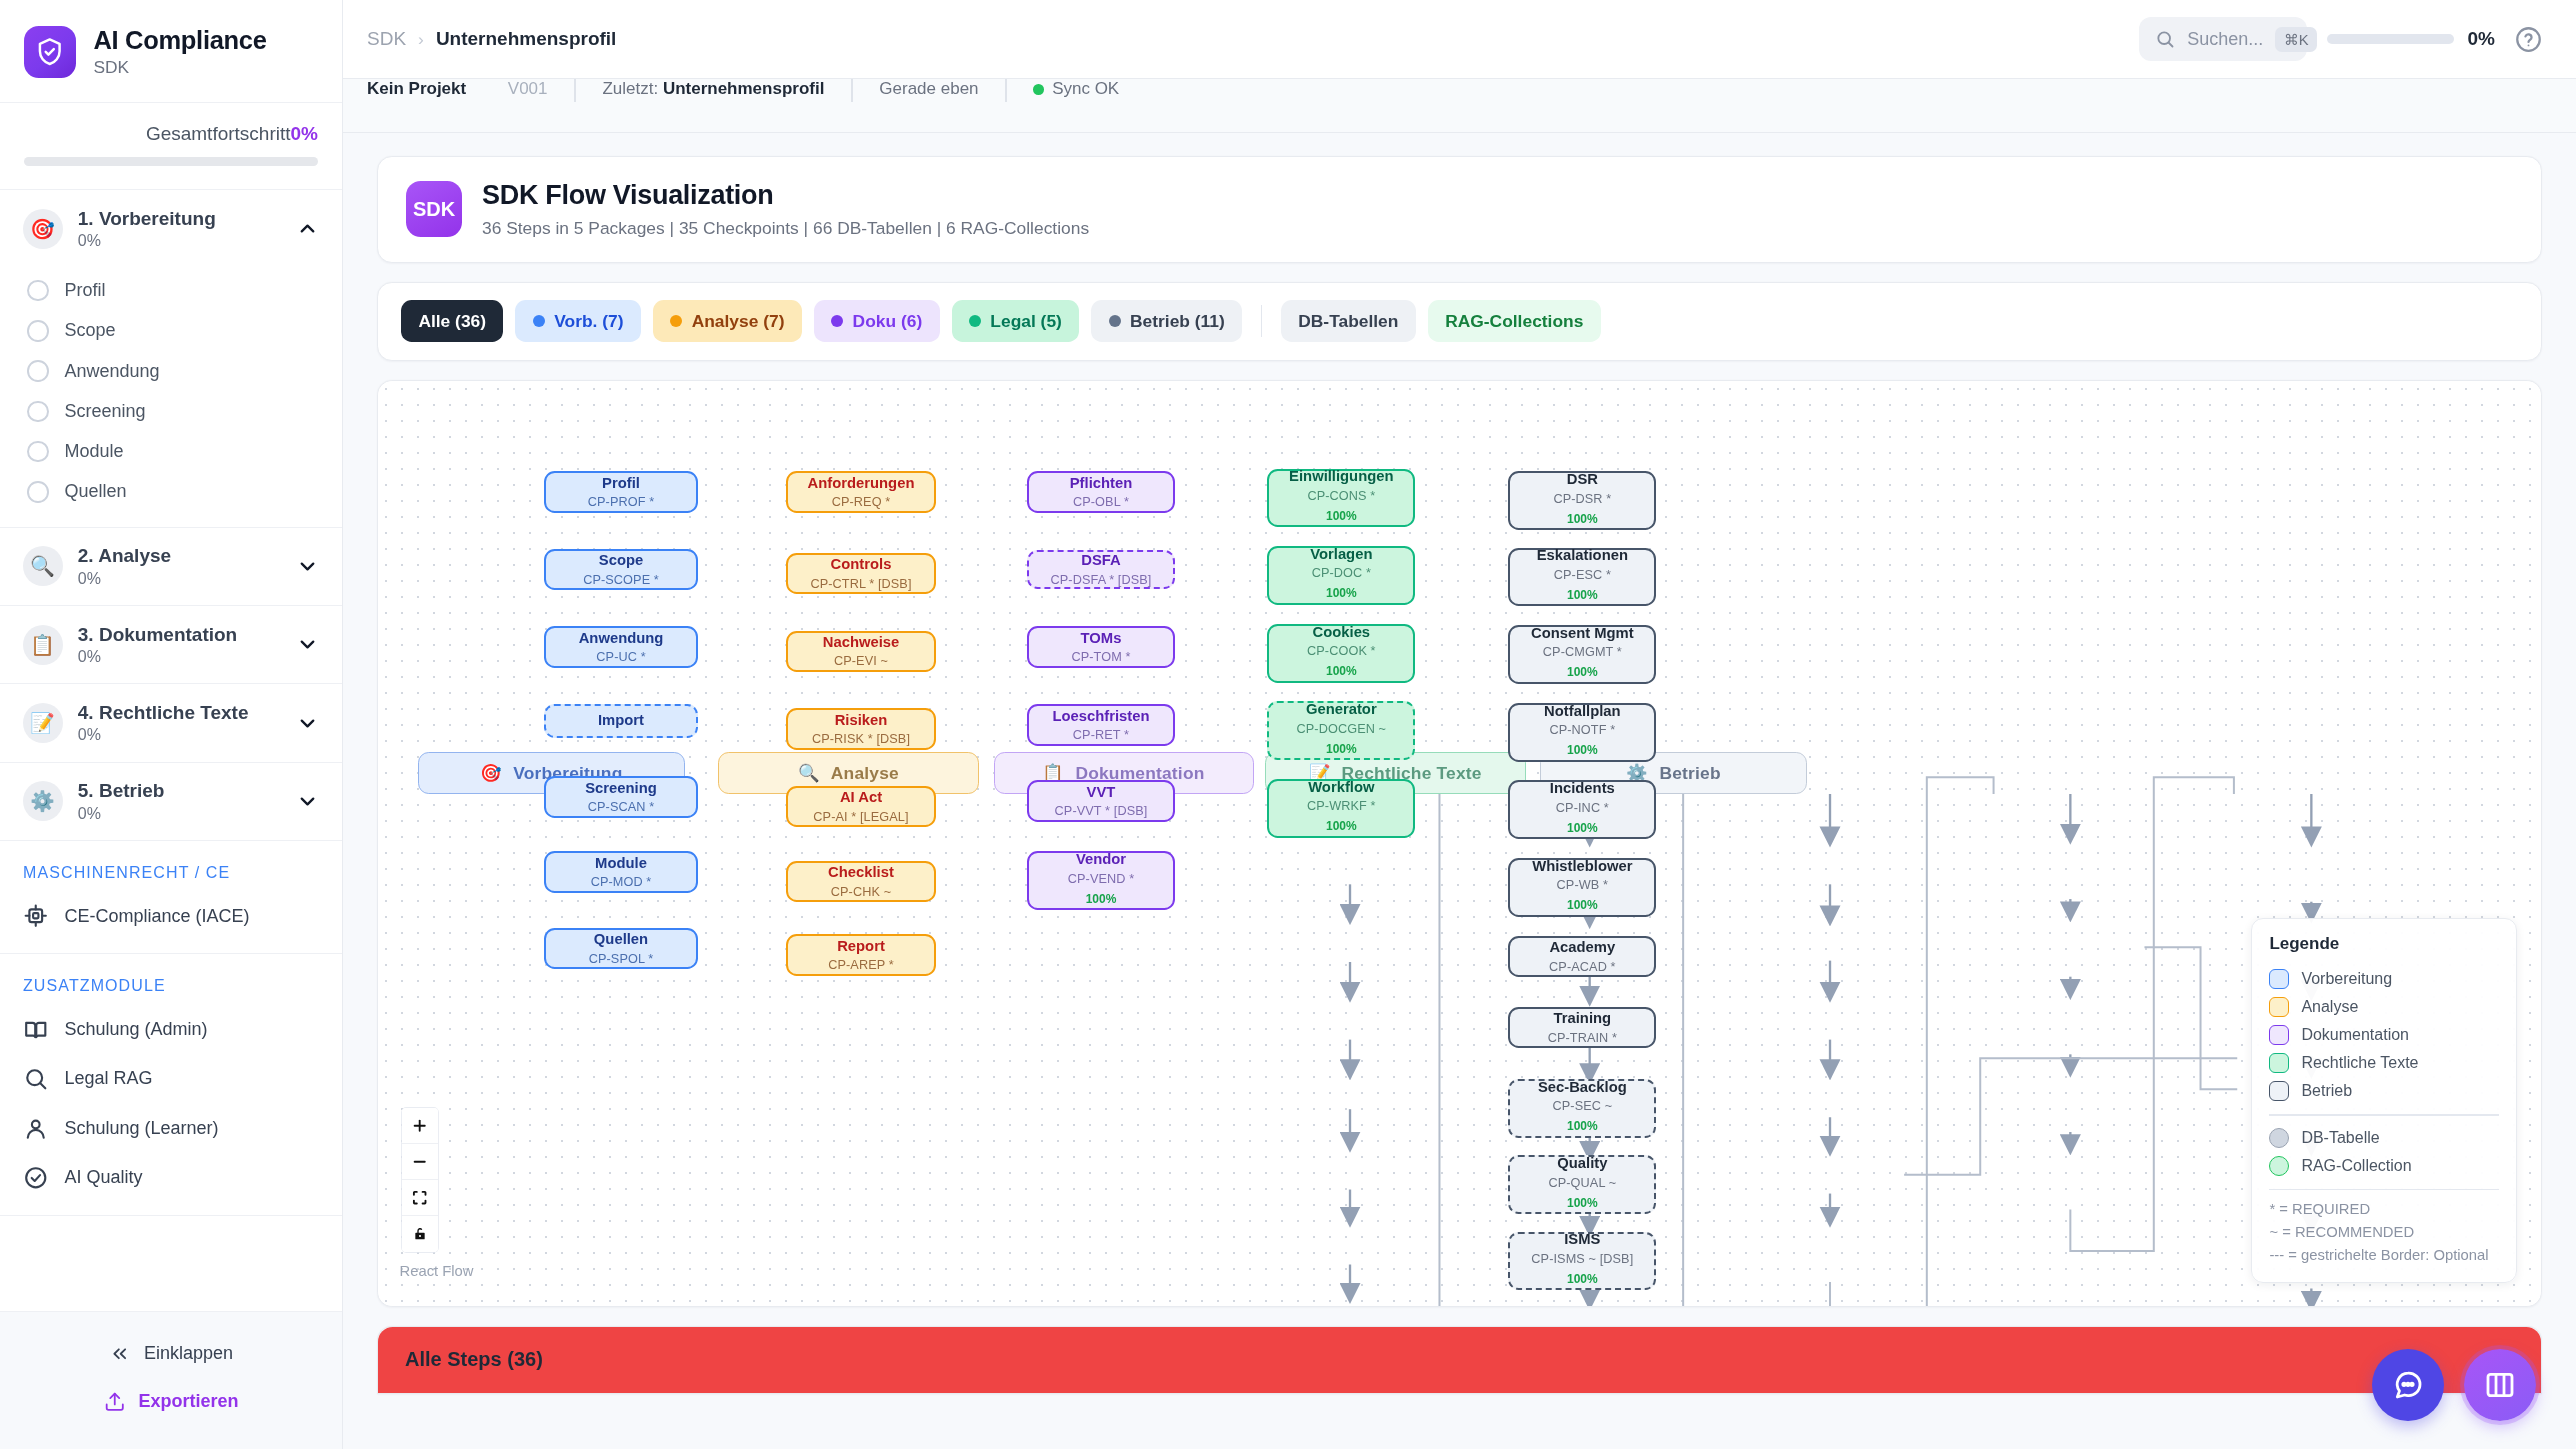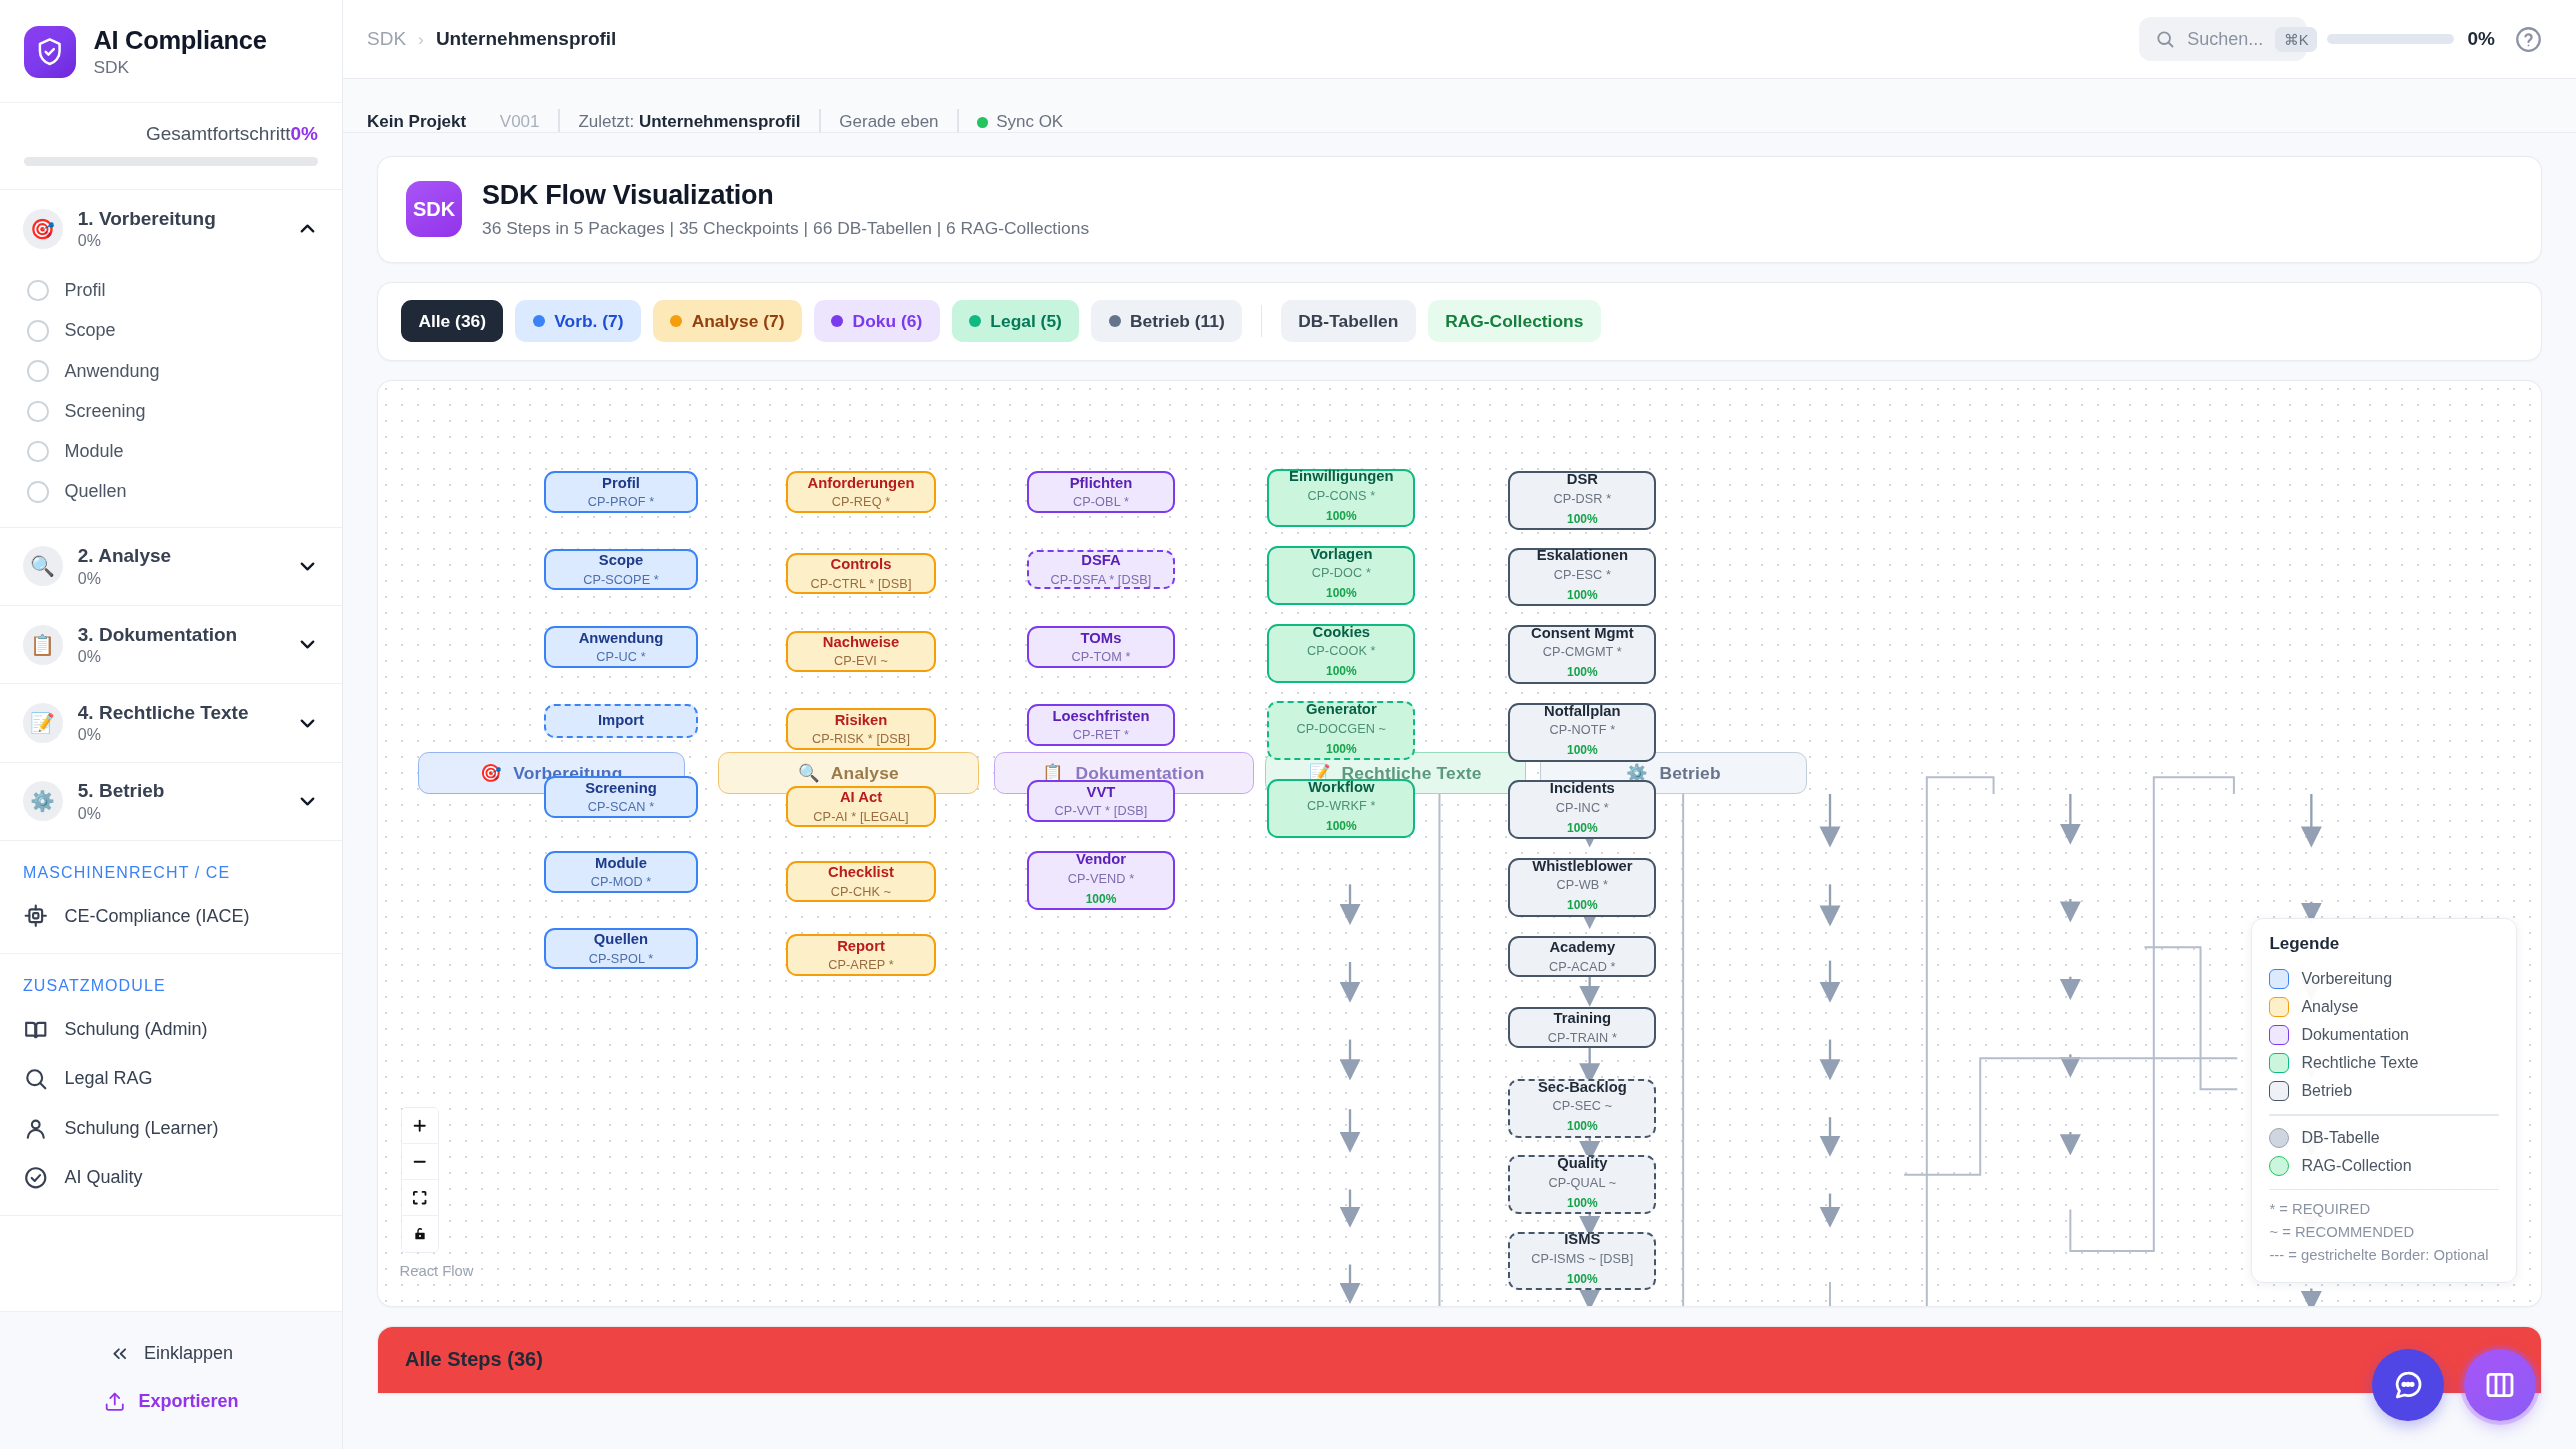--- a/index.html
+++ b/index.html
@@ -75,21 +75,21 @@
   .search .ph { font-size: 18px; color: #8b93a3; flex: 1; }
   .kbd { background: #e2e6ee; border-radius: 6.7px; padding: 4px 8.7px; font-size: 14.8px; color: #6b7280; }
   .hdr-prog { display: flex; align-items: center; gap: 13.4px; }
   .hdr-bar { width: 127px; height: 10.7px; border-radius: 6px; background: #e2e6ee; overflow: hidden; }
   .hdr-bar > i { display: block; height: 100%; background: #9333ea; }
   .hdr-pct { font-size: 19px; font-weight: 700; color: #1f2937; }
   .help-ic { width: 27px; height: 27px; color: #8b93a3; cursor: pointer; }
 
   .statusbar {
     height: 54px; background: #f8fafc; border-bottom: 1.3px solid #e8ebf0;
-    display: flex; align-items: flex-end; gap: 4px; padding: 0 24px; font-size: 17px;
+    display: flex; align-items: flex-start; gap: 12px; padding: 0 24px; font-size: 17px;
   }
   .st-item { color: #6b7280; padding: 0 14.8px; }
   .st-item:first-child { padding-left: 0; }
   .st-strong { color: #1f2937; font-weight: 600; }
   .st-muted { color: #a8b0bd; }
   .st-sep { width: 1.3px; height: 23px; background: #dfe3ea; }
   .dotg { display: inline-block; width: 10.7px; height: 10.7px; border-radius: 50%; background: #22c55e; margin-right: 8px; vertical-align: middle; }
 
   .content { flex: 1; overflow: hidden; padding: 23px 34px 0 34px; }
 

